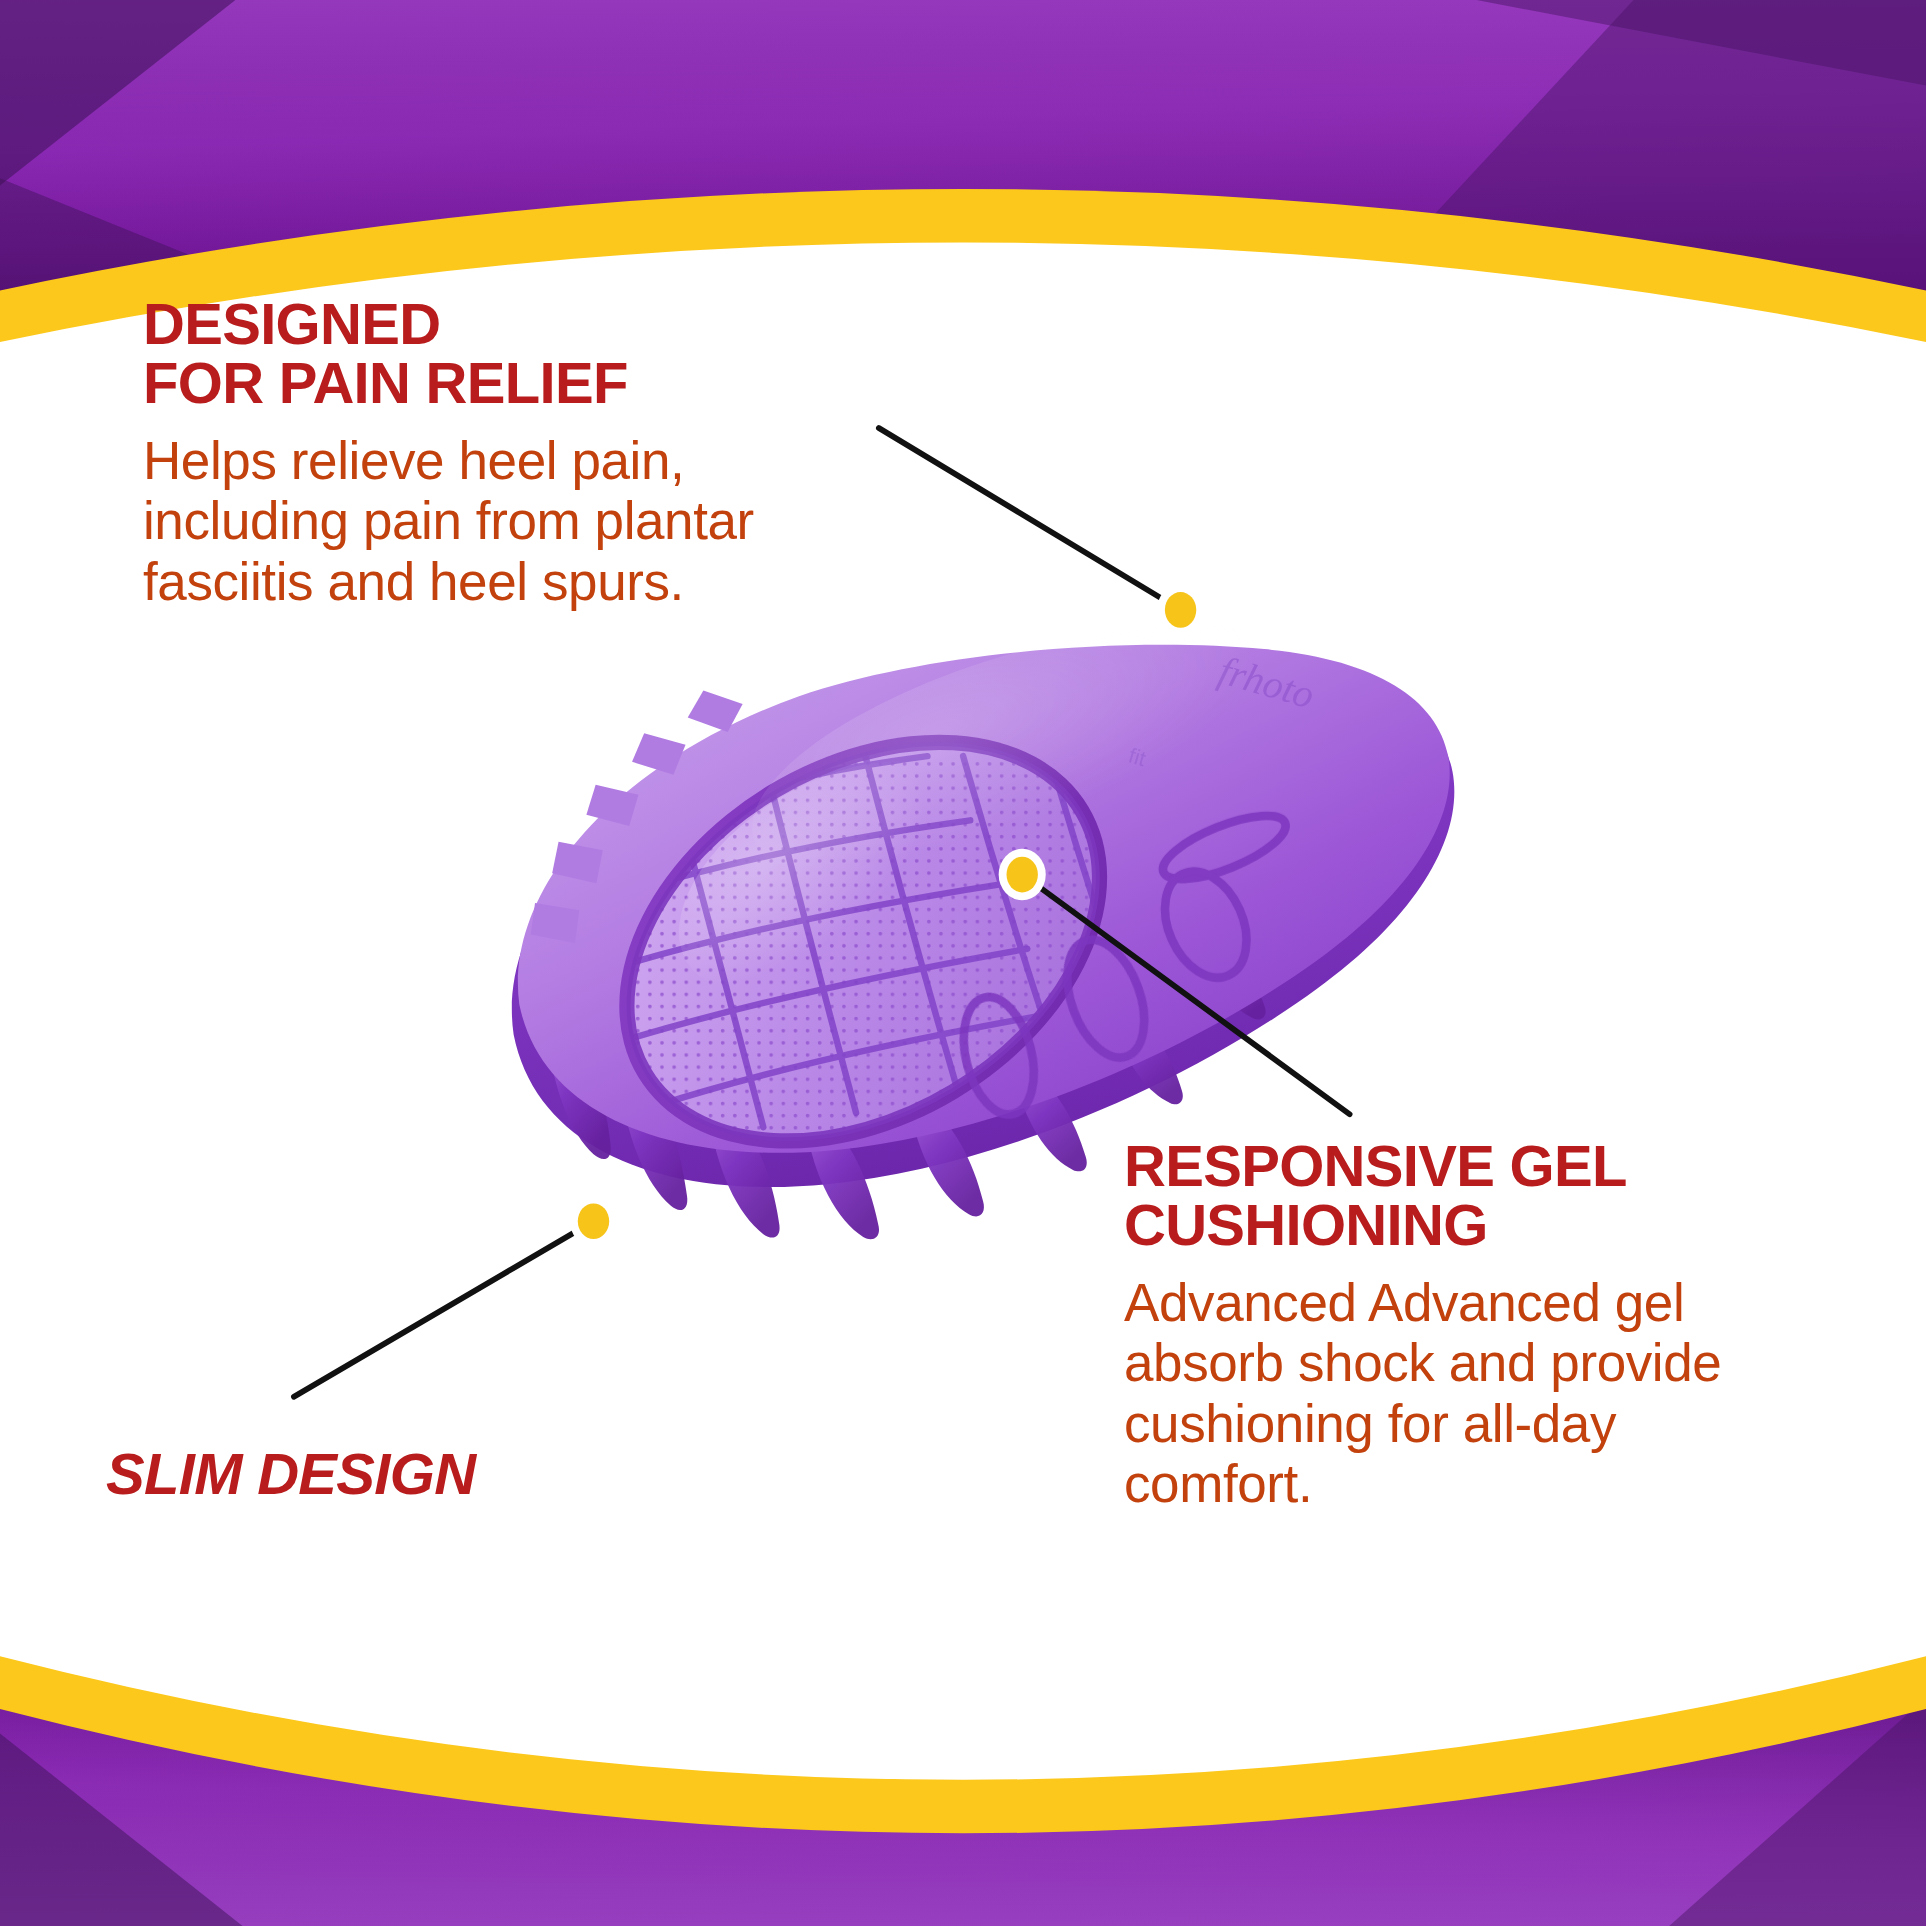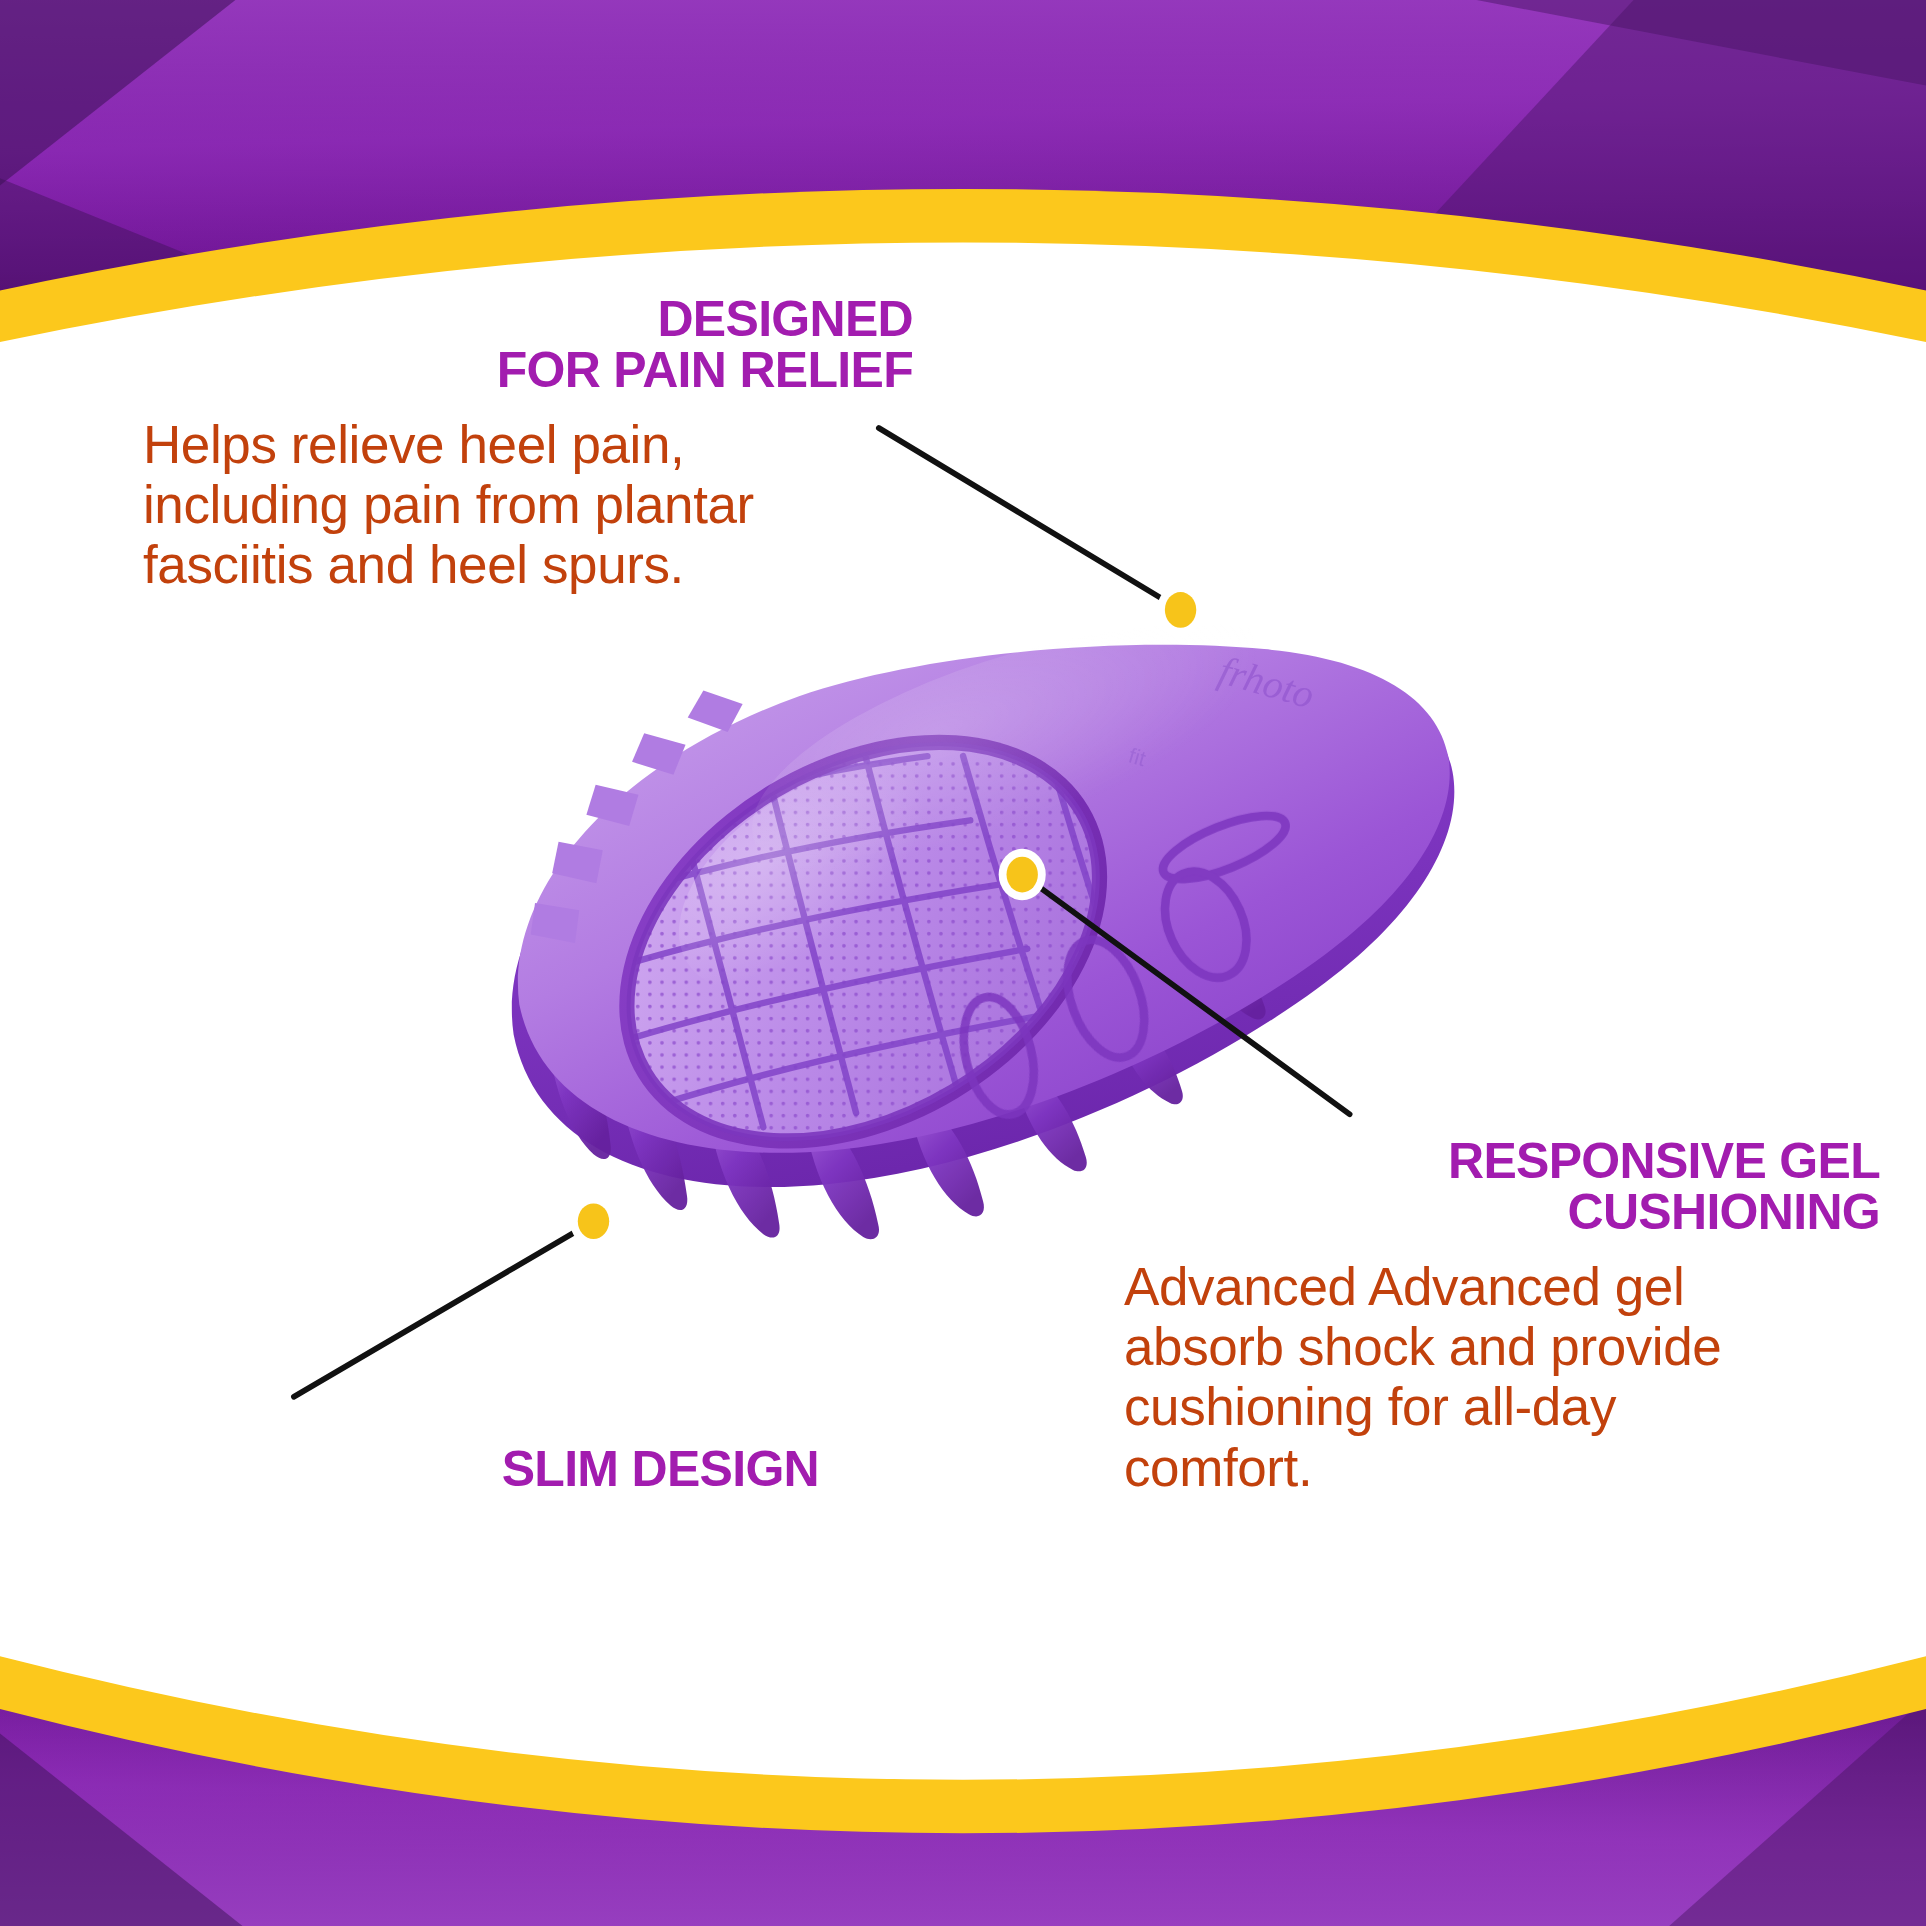--- a/index.html
+++ b/index.html
@@ -26,42 +26,41 @@
     height: 1926px;
     display: block;
   }
 
   
   .callout {
     position: absolute;
   }
   .callout h2 {
     margin: 0 0 18.5px 0;
-    color: #a21caf;
+    color: #b91c1c;
     font-weight: 700;
-    font-size: 50px;
+    font-size: 58px;
     line-height: 1.02;
     letter-spacing: -0.7px;
     font-stretch: condensed;
     white-space: pre-line;
-    text-align: right;
   }
   .callout p {
     margin: 0;
     color: #c2410c;
     font-weight: 400;
     font-size: 53px;
     line-height: 1.14;
     letter-spacing: -0.4px;
     white-space: pre-line;
   }
 
   #callout-pain-relief  { left: 143px;  top: 294px;  width: 770px; }
   #callout-gel          { left: 1124px; top: 1136px; width: 756px; }
-  #callout-slim         { left: 106px;  top: 1444px; width: 713px; }
+  #callout-slim         { left: 106px;  top: 1444px; width: 713px; font-style: italic; }
 
   
   #product {
     position: absolute;
     left: 428px;
     top: 542px;
     width: 1113px;
     height: 785px;
   }
   #product svg { display: block; width: 100%; height: 100%; }

